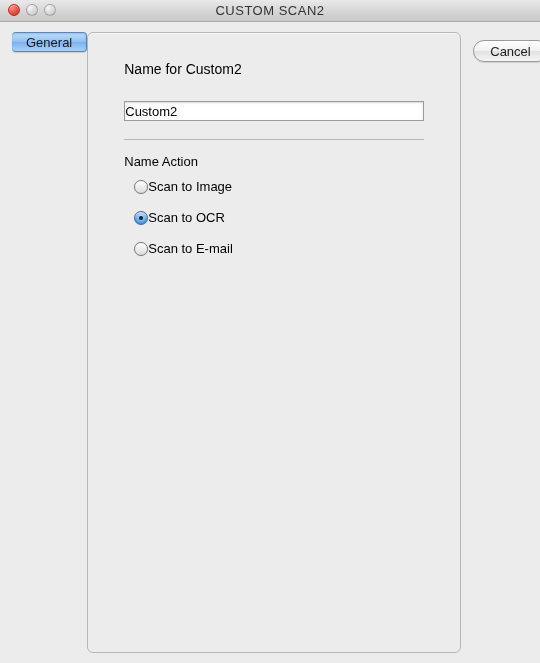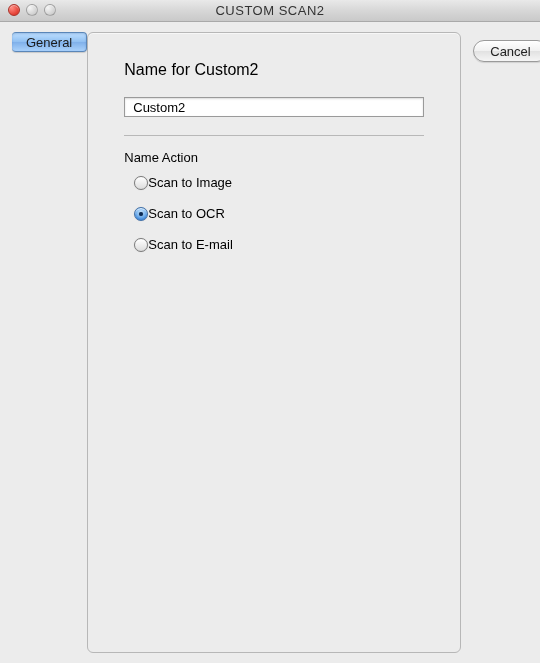--- a/index.html
+++ b/index.html
@@ -86,27 +86,27 @@
     flex:1;
     background:#ececec;
     border:1px solid #b7b7b7;
     border-radius:6px;
     margin-top:0;
     padding: 28px 36px 20px 36px;
     box-shadow: inset 0 1px 0 rgba(255,255,255,0.6);
   }
 
   .field-label {
-    font-size:16px;
-    margin-bottom:18px;
+    font-size:14px;
+    margin-bottom:24px;
   }
   .text-input {
     width: 300px;
     height:20px;
-    padding: 1px 8px;
+    padding: 1px 0;
     font-size:13px;
     font-family:inherit;
     border:1px solid #9a9a9a;
     background:#fff;
     box-shadow: inset 0 1px 2px rgba(0,0,0,0.15);
   }
 
   .hr {
     border:none; border-top:1px solid #b8b8b8;
     margin:18px 0 14px 0;

